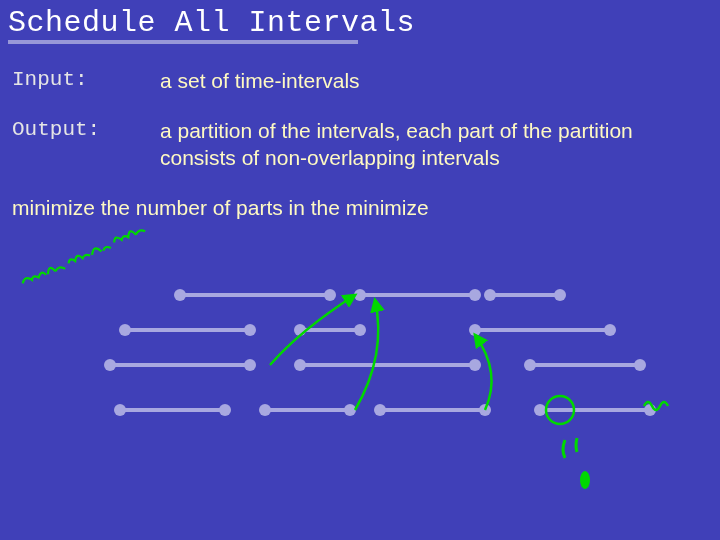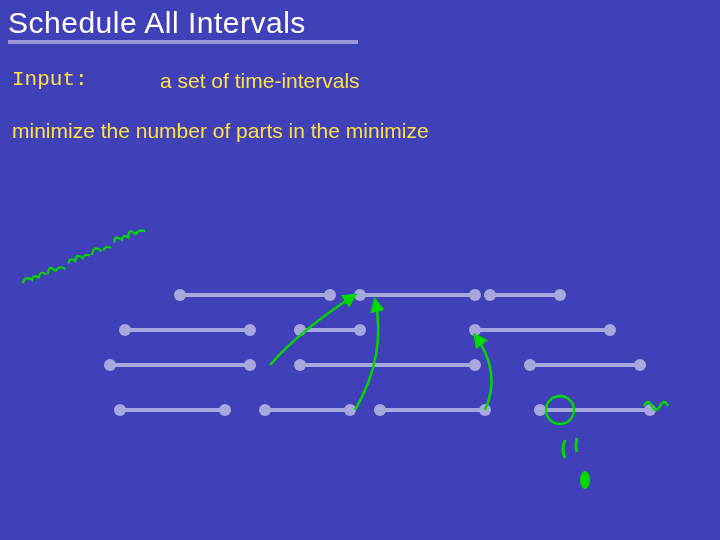--- a/index.html
+++ b/index.html
@@ -10,21 +10,21 @@
     font-family: "Comic Sans MS", cursive, sans-serif;
     position: relative;
     overflow: hidden;
   }
   .title-wrap {
     position: absolute;
     top: 6px;
     left: 8px;
   }
   .title {
-    font-family: Liberation Sans, sans-serif;
+    font-family: Liberation Mono, monospace;
     font-size: 30px;
     color: #ffffff;
     font-weight: normal;
     letter-spacing: 0.5px;
   }
   .title-underline {
     height: 4px;
     background: #9898d8;
     margin-top: 0px;
     width: 350px;
@@ -34,27 +34,27 @@
     top: 68px;
     left: 12px;
     right: 20px;
   }
   .row { display: flex; margin-bottom: 24px; }
   .row-label {
     width: 148px;
     flex: 0 0 148px;
     font-family: "Courier New", monospace;
     font-size: 21px;
-    color: #fde047;
+    color: #e5e5e5;
   }
   .row-value {
     flex: 1;
     font-family: "Comic Sans MS", cursive, sans-serif;
     font-size: 21px;
-    color: #fde047;
+    color: #fef9c3;
     line-height: 1.25;
   }
   svg.diagram {
     position: absolute;
     top: 260px;
     left: 0;
     width: 720px;
     height: 280px;
   }
   .seg { stroke: #a8a8e0; stroke-width: 4; }
@@ -67,20 +67,24 @@
 
 <div class="title-wrap">
   <h1 class="title">Schedule All Intervals</h1>
   <div class="title-underline"></div>
 </div>
 
 <div class="defs">
   <div class="row">
     <div class="row-label">Input:</div>
     <div class="row-value">a set of time-intervals</div>
+  </div>
+  <div class="row">
+    <div class="row-label">Output:</div>
+    <div class="row-value">a partition of the intervals, each part of the partition consists of non-overlapping intervals</div>
   </div>
   <div class="row">
     <div class="row-value">minimize the number of parts in the minimize</div>
   </div>
 </div>
 
 <svg class="diagram" id="diagram" viewBox="0 0 720 280">
     <line x1="180" y1="35" x2="330" y2="35" class="seg"></line>
     <circle cx="180" cy="35" r="6" class="dot"></circle>
     <circle cx="330" cy="35" r="6" class="dot"></circle>

